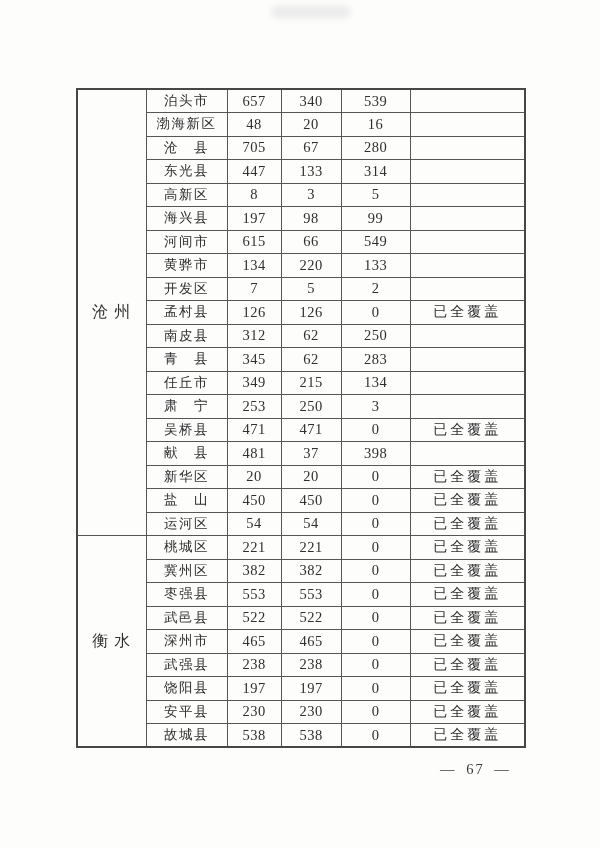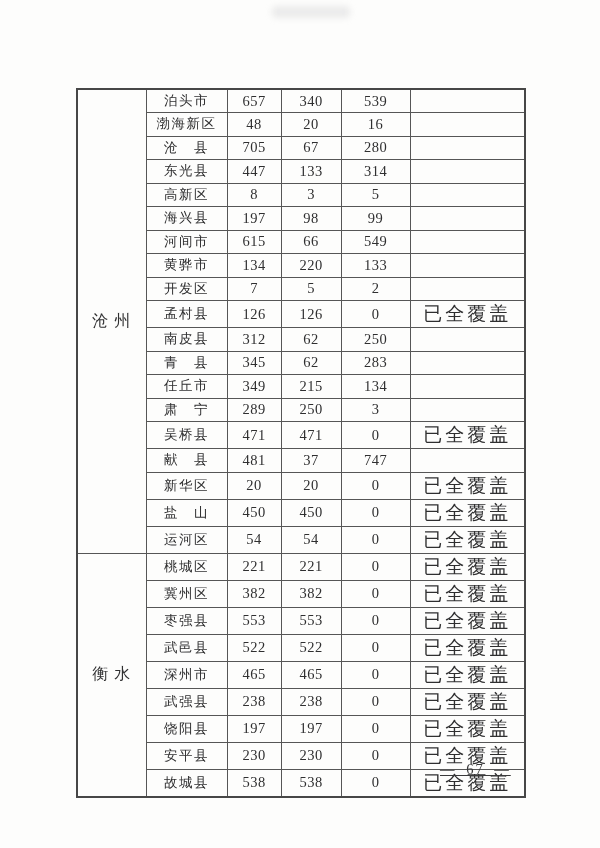--- a/index.html
+++ b/index.html
@@ -48,33 +48,32 @@
   }
   td.county-cell {
     font-size: 13.5px;
     letter-spacing: 1.5px;
   }
   td.num-cell {
     font-size: 14.5px;
     letter-spacing: 0.5px;
   }
   td.remark-cell {
-    font-size: 19px;
+    font-size: 14px;
     letter-spacing: 3px;
   }
   .page-number {
     position: absolute;
     left: 440px; top: 761px;
     width: 120px;
     font-size: 14.5px;
     color: #3a3a3b;
     letter-spacing: 2px;
     text-align: left;
     word-spacing: 4px;
-    text-decoration: underline;
   }
 </style>
 </head>
 <body>
 
 <div class="page">
   <div class="scan-artifact"></div>
 
   <table class="data-table">
     <colgroup>
@@ -173,37 +172,37 @@
         </tr>
         <tr>
           <td class="county-cell">任丘市</td>
           <td class="num-cell">349</td>
           <td class="num-cell">215</td>
           <td class="num-cell">134</td>
           <td class="remark-cell"></td>
         </tr>
         <tr>
           <td class="county-cell">肃　宁</td>
-          <td class="num-cell">289</td>
+          <td class="num-cell">253</td>
           <td class="num-cell">250</td>
           <td class="num-cell">3</td>
           <td class="remark-cell"></td>
         </tr>
         <tr>
           <td class="county-cell">吴桥县</td>
           <td class="num-cell">471</td>
           <td class="num-cell">471</td>
           <td class="num-cell">0</td>
           <td class="remark-cell">已全覆盖</td>
         </tr>
         <tr>
           <td class="county-cell">献　县</td>
           <td class="num-cell">481</td>
           <td class="num-cell">37</td>
-          <td class="num-cell">747</td>
+          <td class="num-cell">398</td>
           <td class="remark-cell"></td>
         </tr>
         <tr>
           <td class="county-cell">新华区</td>
           <td class="num-cell">20</td>
           <td class="num-cell">20</td>
           <td class="num-cell">0</td>
           <td class="remark-cell">已全覆盖</td>
         </tr>
         <tr>

